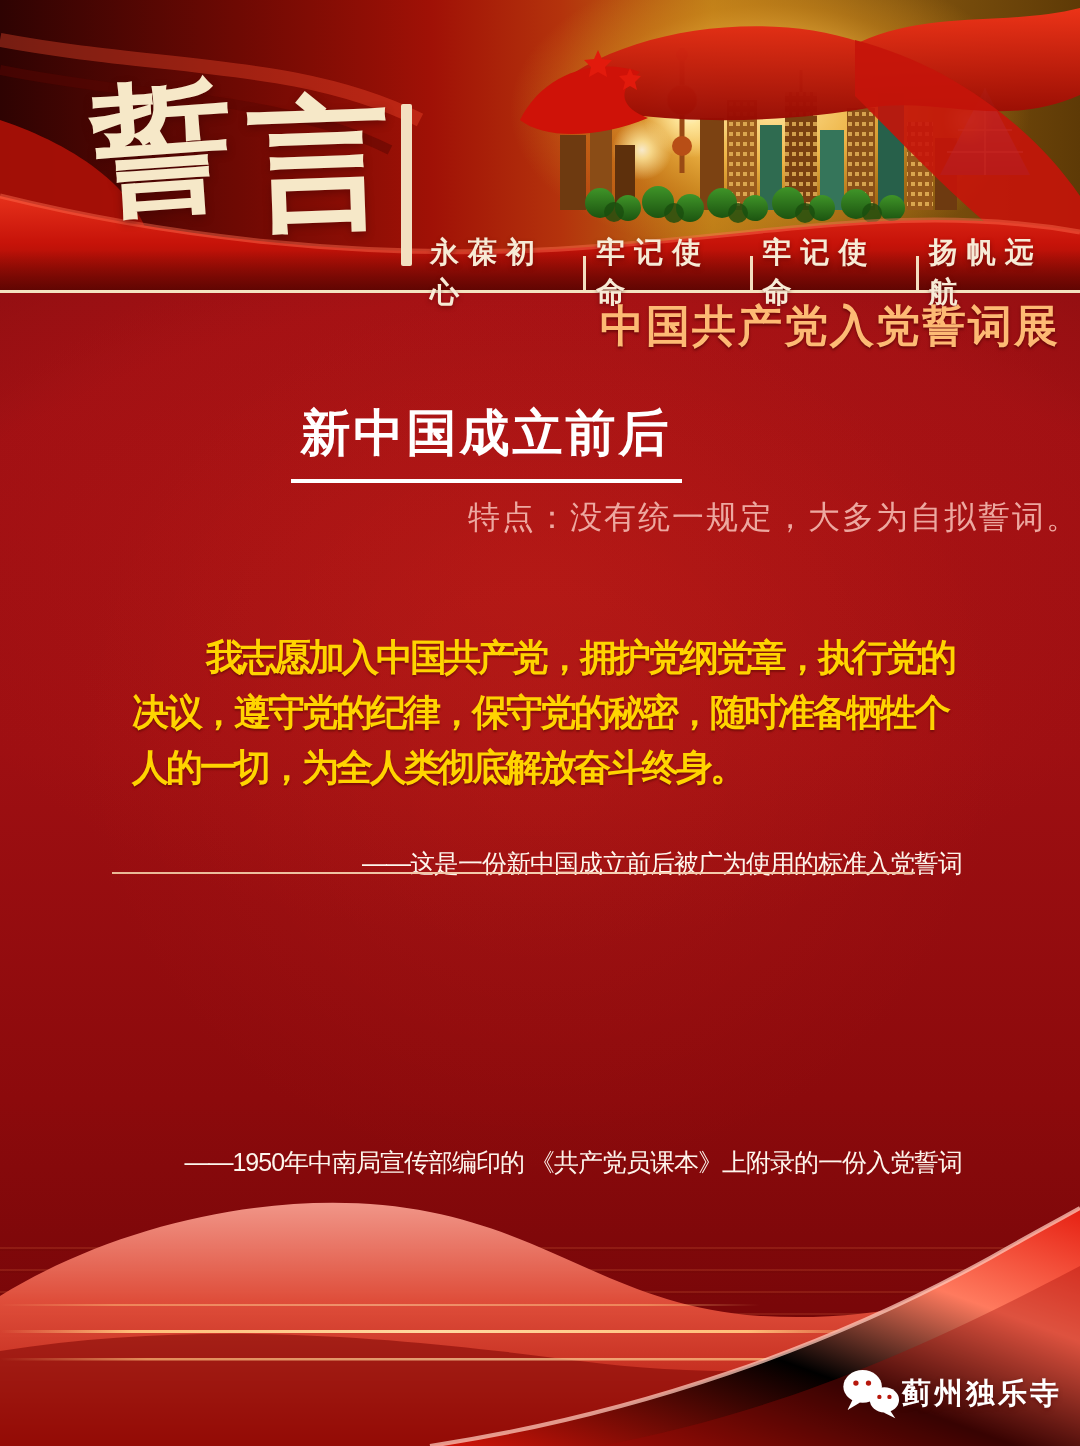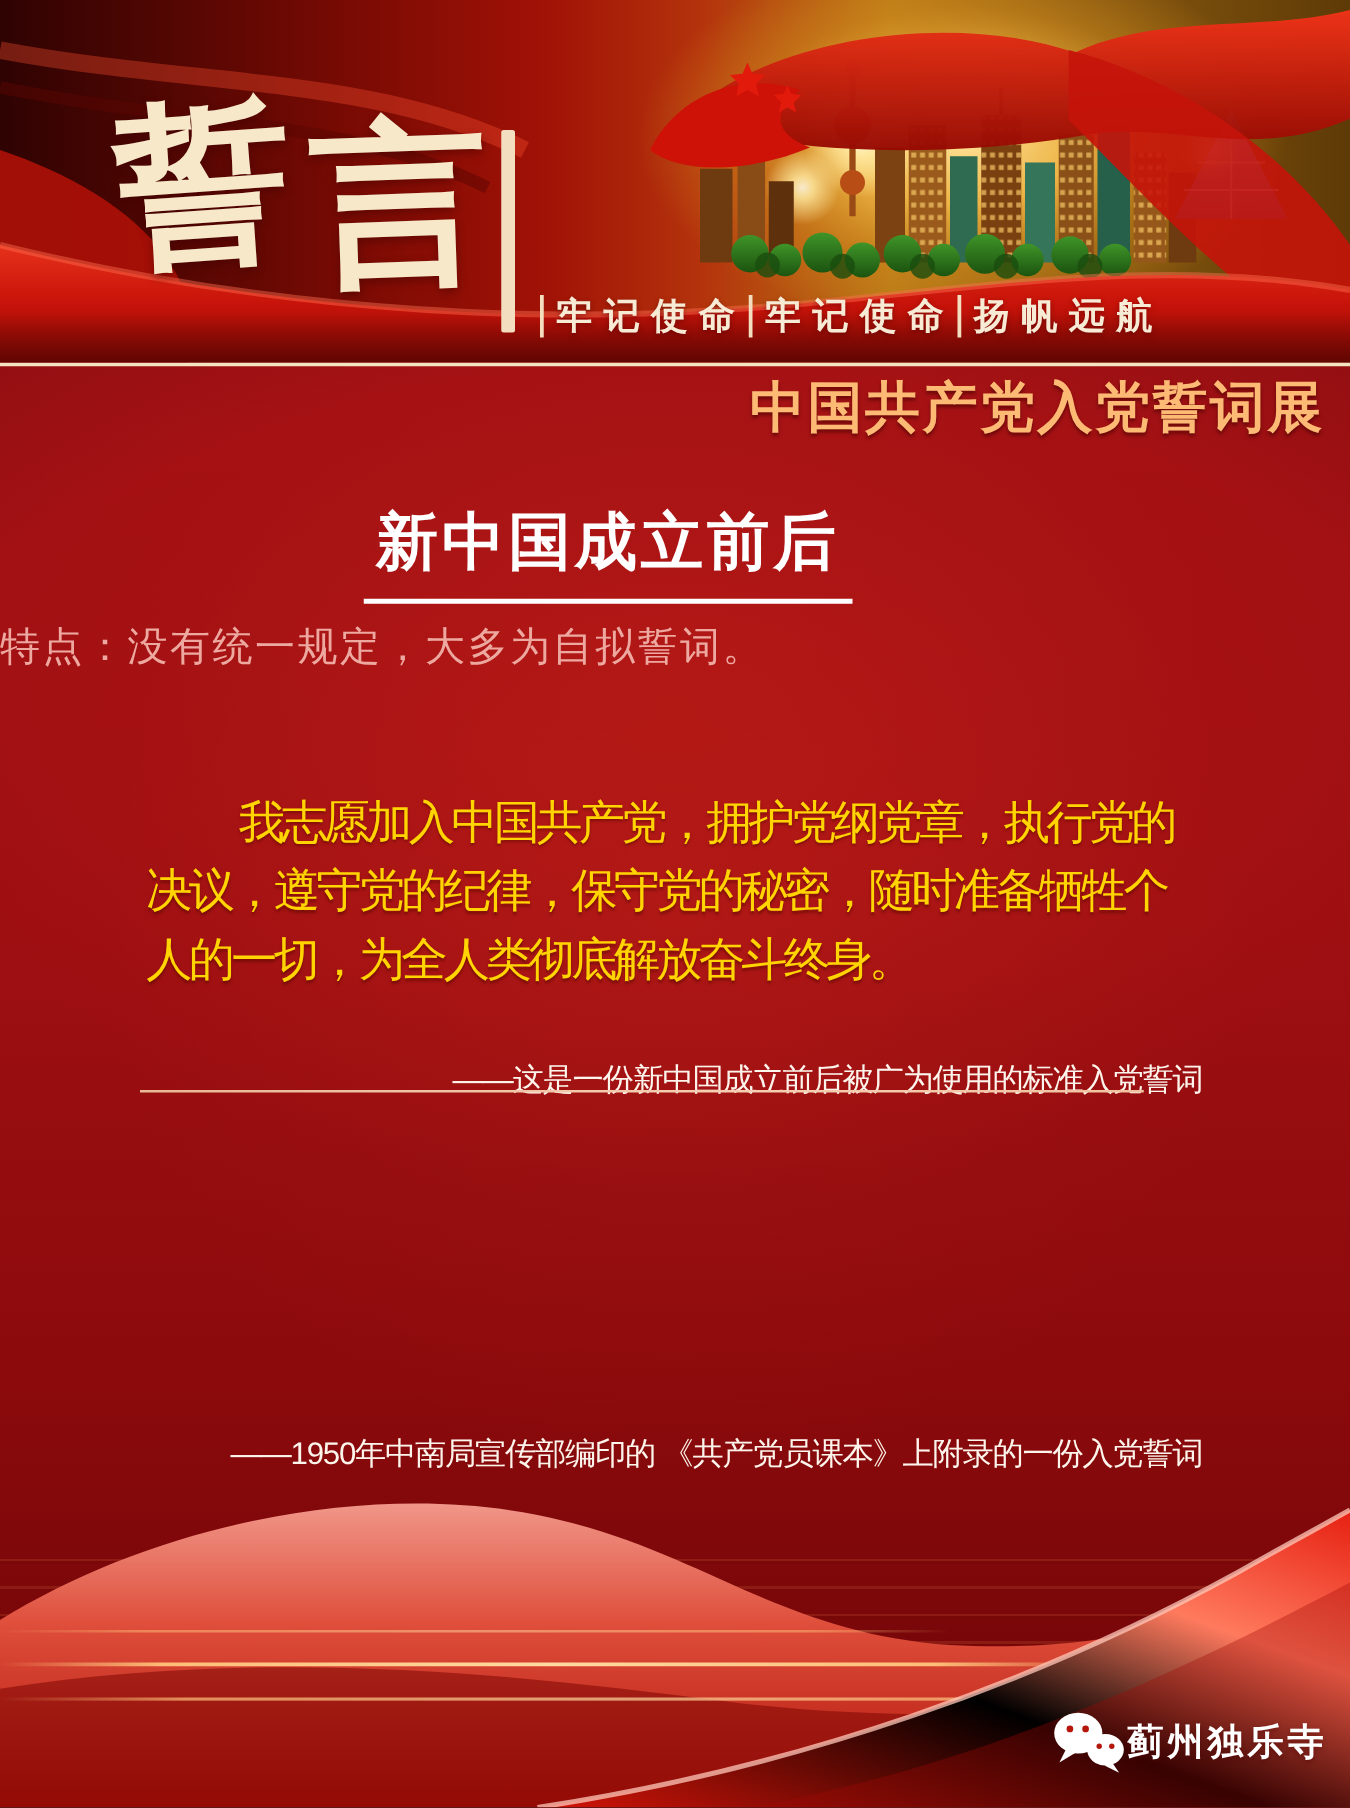--- a/index.html
+++ b/index.html
@@ -53,27 +53,27 @@
     font-weight:700; font-size:44px; letter-spacing:2px;
     text-shadow:0 2px 3px rgba(70,0,0,.6);
   }
   
   .section-title { position:absolute; left:0; top:400px; width:972px; text-align:center; z-index:4; }
   .section-title span {
     display:inline-block; color:#ffffff; font-weight:700; font-size:50px; letter-spacing:3px;
     border-bottom:4px solid #ffffff; padding:0 10px 12px;
   }
   .feature-note {
-    position:absolute; left:0; top:496px; width:1080px; text-align:left; z-index:4;
+    position:absolute; left:0; top:496px; width:1080px; text-align:right; z-index:4;
     color:#eda8a0; font-size:32px; letter-spacing:2px;
   }
   
   .oath {
-    position:absolute; left:117px; right:118px; margin:0; z-index:4;
-    color:#ffd400; font-weight:400; font-size:37px; letter-spacing:-3px;
+    position:absolute; left:132px; right:118px; margin:0; z-index:4;
+    color:#ffd400; font-weight:700; font-size:37px; letter-spacing:-3px;
     line-height:55px; text-indent:2em;
     text-shadow:0 2px 2px rgba(90,10,0,.55);
   }
   .oath1 { top:630px; }
   .oath2 { top:922px; }
   .attr {
     position:absolute; right:118px; left:100px; margin:0; z-index:4; text-align:right;
     color:#fdf5ec; font-size:25px; letter-spacing:-1px;
   }
   .attr1 { top:847px; }
@@ -220,20 +220,21 @@
       <rect x="0" y="250" width="1080" height="40" fill="url(#fadeB)"></rect>
     </svg>
 
     <div class="brand">
       <span class="ch1">誓</span>
       <span class="ch2">言</span>
     </div>
     <div class="vbar"></div>
 
     <div class="tagline">
+      <span>永葆初心</span>
       <span class="tag-sep"></span>
       <span>牢记使命</span>
       <span class="tag-sep"></span>
       <span>牢记使命</span>
       <span class="tag-sep"></span>
       <span>扬帆远航</span>
     </div>
   </div>
 
   <div class="vignette"></div>

